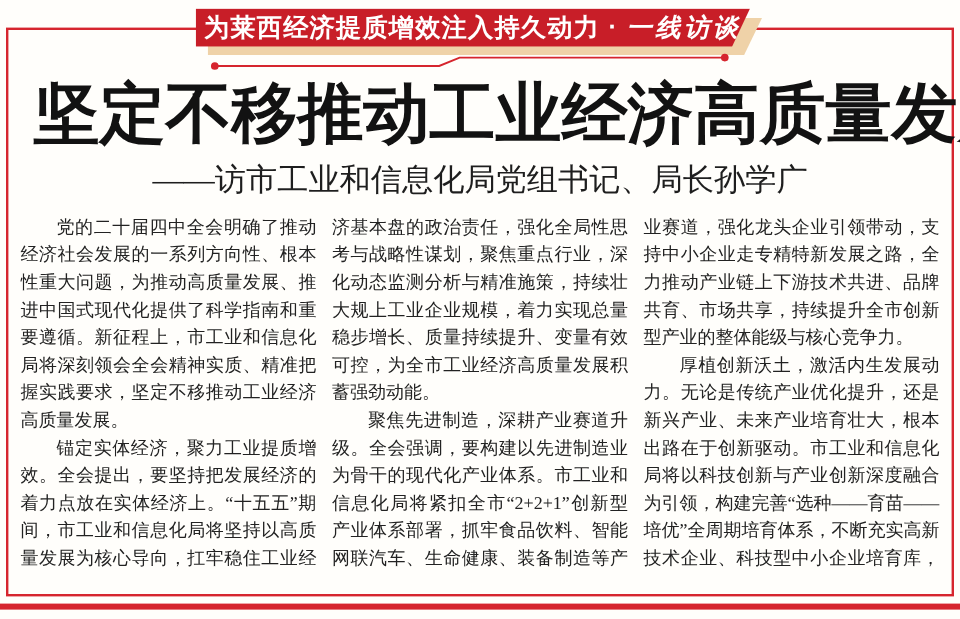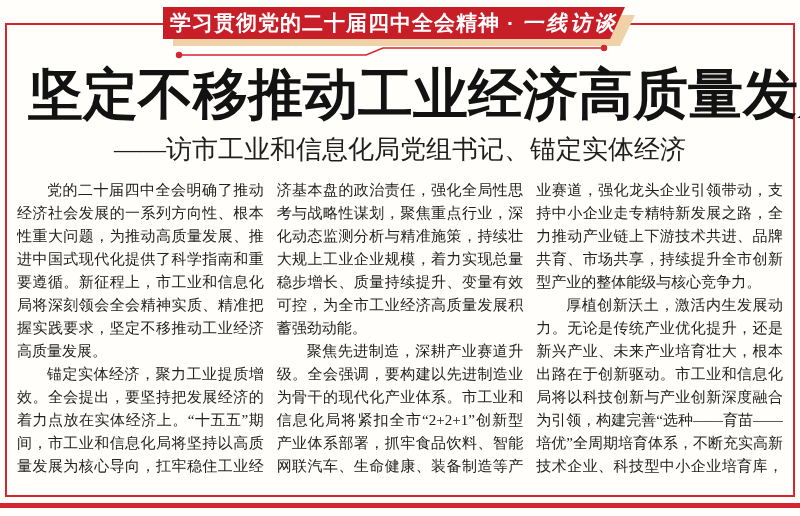--- a/index.html
+++ b/index.html
@@ -63,34 +63,34 @@
 </style>
 </head>
 <body>
 
 <div class="frame"></div>
 <div class="bottom-bar"></div>
 
 <div class="banner-wrap">
   <div class="banner-shadow"></div>
   <div class="banner-main">
-    <span>学习贯彻党的二十届四中全会精神</span>
+    <span>为莱西经济提质增效注入持久动力</span>
     <span class="banner-dot">·</span>
     <span class="banner-suffix">一线访谈</span>
   </div>
 </div>
 
 <svg class="banner-underline" width="445" height="22" viewBox="0 0 445 22">
   <circle cx="9" cy="14" r="3.2" fill="#d6252e"></circle>
   <path d="M9 14 L196 14 L213 7 L434 7" stroke="#d6252e" stroke-width="1.6" fill="none"></path>
   <circle cx="434" cy="7" r="3.2" fill="#d6252e"></circle>
 </svg>
 
 <div class="headline">坚定不移推动工业经济高质量发展</div>
-<div class="subtitle">——访市工业和信息化局党组书记、锚定实体经济</div>
+<div class="subtitle">——访市工业和信息化局党组书记、局长孙学广</div>
 
 <div class="article">
   <p>党的二十届四中全会明确了推动经济社会发展的一系列方向性、根本性重大问题，为推动高质量发展、推进中国式现代化提供了科学指南和重要遵循。新征程上，市工业和信息化局将深刻领会全会精神实质、精准把握实践要求，坚定不移推动工业经济高质量发展。</p>
   <p>锚定实体经济，聚力工业提质增效。全会提出，要坚持把发展经济的着力点放在实体经济上。“十五五”期间，市工业和信息化局将坚持以高质量发展为核心导向，扛牢稳住工业经济基本盘的政治责任，强化全局性思考与战略性谋划，聚焦重点行业，深化动态监测分析与精准施策，持续壮大规上工业企业规模，着力实现总量稳步增长、质量持续提升、变量有效可控，为全市工业经济高质量发展积蓄强劲动能。</p>
   <p>聚焦先进制造，深耕产业赛道升级。全会强调，要构建以先进制造业为骨干的现代化产业体系。市工业和信息化局将紧扣全市“2+2+1”创新型产业体系部署，抓牢食品饮料、智能网联汽车、生命健康、装备制造等产业赛道，强化龙头企业引领带动，支持中小企业走专精特新发展之路，全力推动产业链上下游技术共进、品牌共育、市场共享，持续提升全市创新型产业的整体能级与核心竞争力。</p>
   <p>厚植创新沃土，激活内生发展动力。无论是传统产业优化提升，还是新兴产业、未来产业培育壮大，根本出路在于创新驱动。市工业和信息化局将以科技创新与产业创新深度融合为引领，构建完善“选种——育苗——培优”全周期培育体系，不断充实高新技术企业、科技型中小企业培育库，鼓励企业加大研发投入，加快技术创新平台建设，加速科技成果就地转化，为莱西经济提质增效注入持久动力。</p>
 
 </div>
 
 </body></html>

